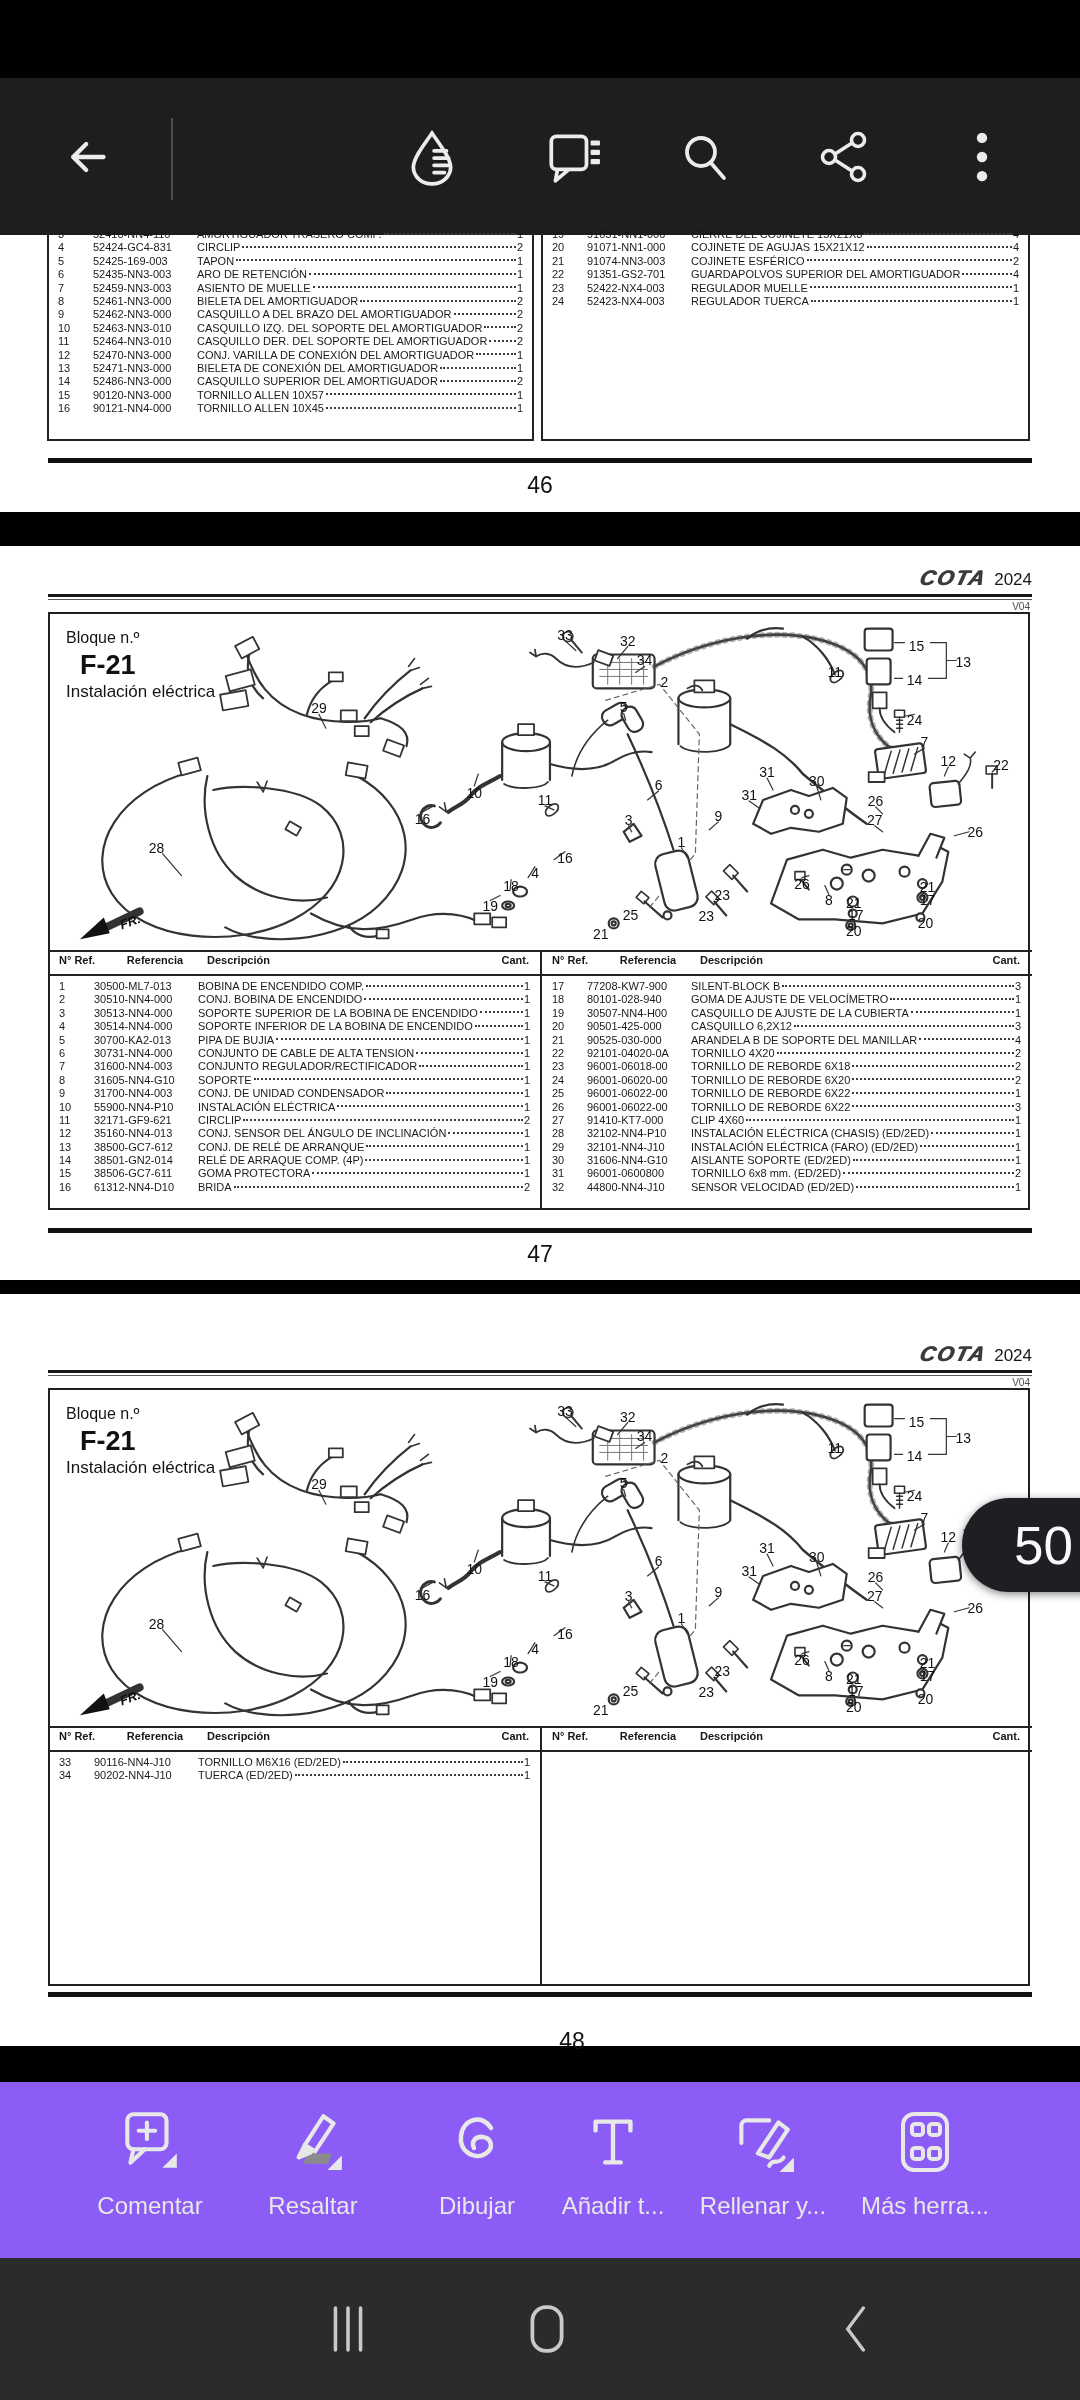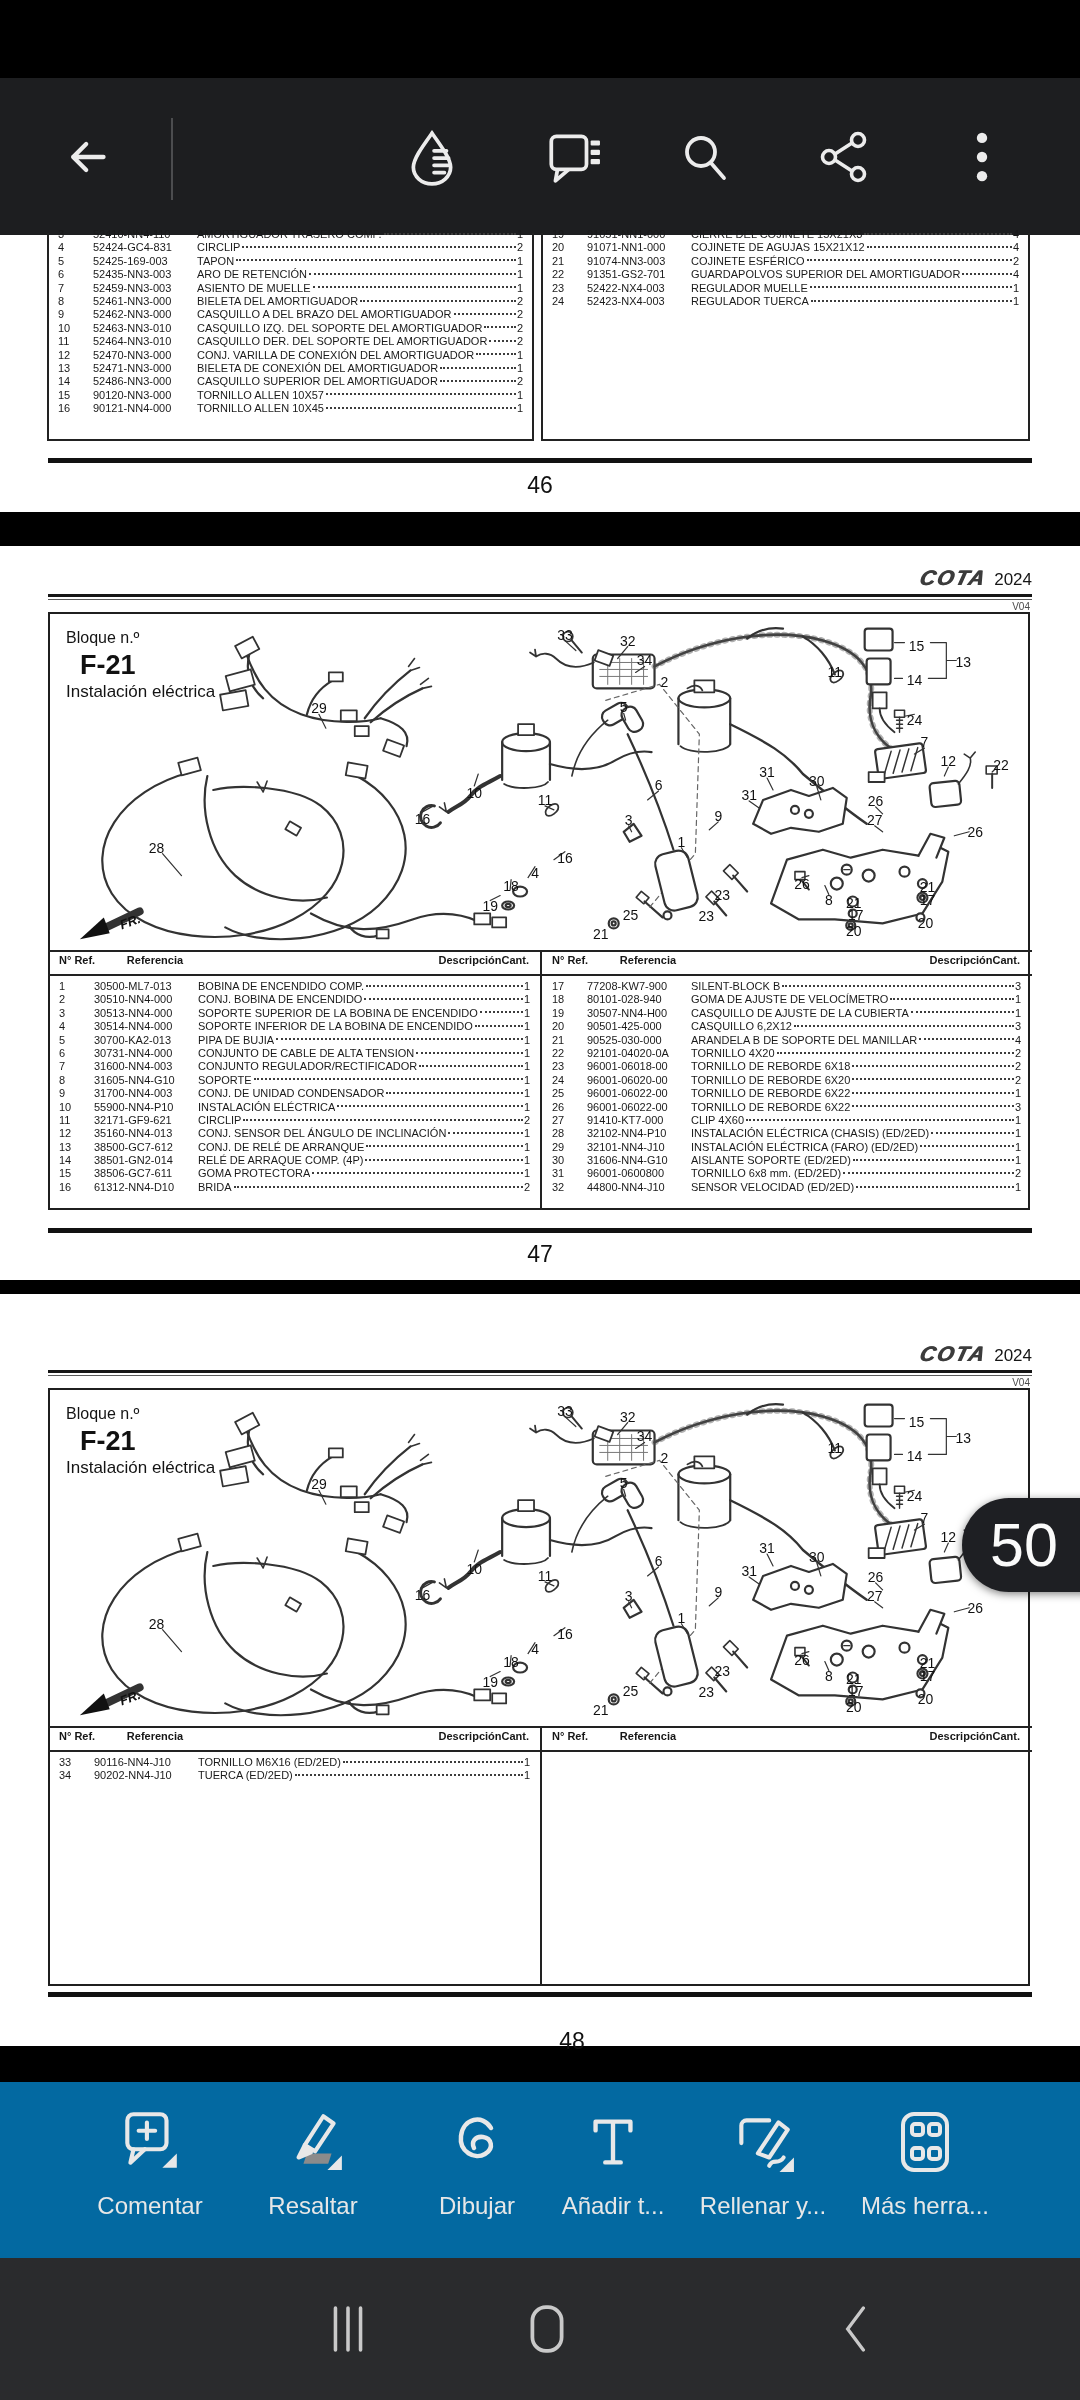--- a/index.html
+++ b/index.html
@@ -26,38 +26,38 @@
   .vcode{position:absolute;right:50px;font-size:10px;color:#4b4b4b;}
   .block-hdr{position:absolute;line-height:1;}
   .block-label{font-size:16px;color:#141414;}
   .block-code{font-size:27px;font-weight:bold;margin:6px 0 4px 14px;color:#111;}
   .block-title{font-size:17px;color:#141414;}
   
   .tline{position:absolute;background:#222;}
   .phead{position:absolute;display:flex;font-size:11px;font-weight:bold;color:#161616;height:14px;align-items:baseline;}
   .h-ref{width:44px;padding-left:9px;flex:none;}
   .h-code{width:104px;flex:none;text-align:center;}
-  .h-desc{flex:1;text-align:right;}
+  .h-desc{flex:1;text-align:left;}
   .h-qty{flex:none;padding-right:10px;}
   .rows{position:absolute;overflow:hidden;}
   .prow{display:flex;height:13.4px;line-height:13.4px;font-size:11px;color:#1a1a1a;align-items:baseline;white-space:nowrap;}
   .c-ref{width:35px;padding-left:9px;flex:none;}
   .c-code{width:104px;flex:none;}
   .c-desc{flex:1;display:flex;align-items:center;padding-right:9px;min-width:0;}
   .dt{white-space:nowrap;overflow:hidden;}
   .ldr{flex:1;border-bottom:2px dotted #3c3c3c;margin:0 1px 2px 2px;min-width:6px;}
   .qy{flex:none;text-align:right;}
   .halfbox{position:absolute;box-sizing:border-box;}
   
   #page-bubble{left:962px;top:1498px;width:130px;height:94px;background:#1e1f23;border-radius:47px 0 0 47px;
      display:flex;align-items:center;justify-content:flex-start;padding-left:28px;box-sizing:border-box;
      box-shadow:0 2px 8px rgba(0,0,0,.5);}
-  #page-bubble span{color:#fafafa;font-size:61px;}
+  #page-bubble span{color:#fafafa;font-size:53px;margin-left:24px;}
   
-  #bottom-toolbar{left:0;top:2082px;width:1080px;height:176px;background:#0369a1;}
+  #bottom-toolbar{left:0;top:2082px;width:1080px;height:176px;background:#8b5cf6;}
   .bt-item{position:absolute;top:0;width:170px;height:176px;display:flex;flex-direction:column;align-items:center;}
   .bt-ico{height:92px;display:flex;align-items:flex-end;justify-content:center;position:relative;}
   .bt-label{margin-top:18px;font-size:24px;color:#e7e7e7;white-space:nowrap;}
   #nav-bar{left:0;top:2258px;width:1080px;height:142px;background:#2a2b2d;}
   .nav-btn{position:absolute;top:0;height:142px;width:120px;display:flex;align-items:center;justify-content:center;}
   text.callout{font-size:14px;fill:#111;font-family:"Liberation Sans",sans-serif;}
   .diagram-slot{position:absolute;}
 </style>
 </head>
 <body>

